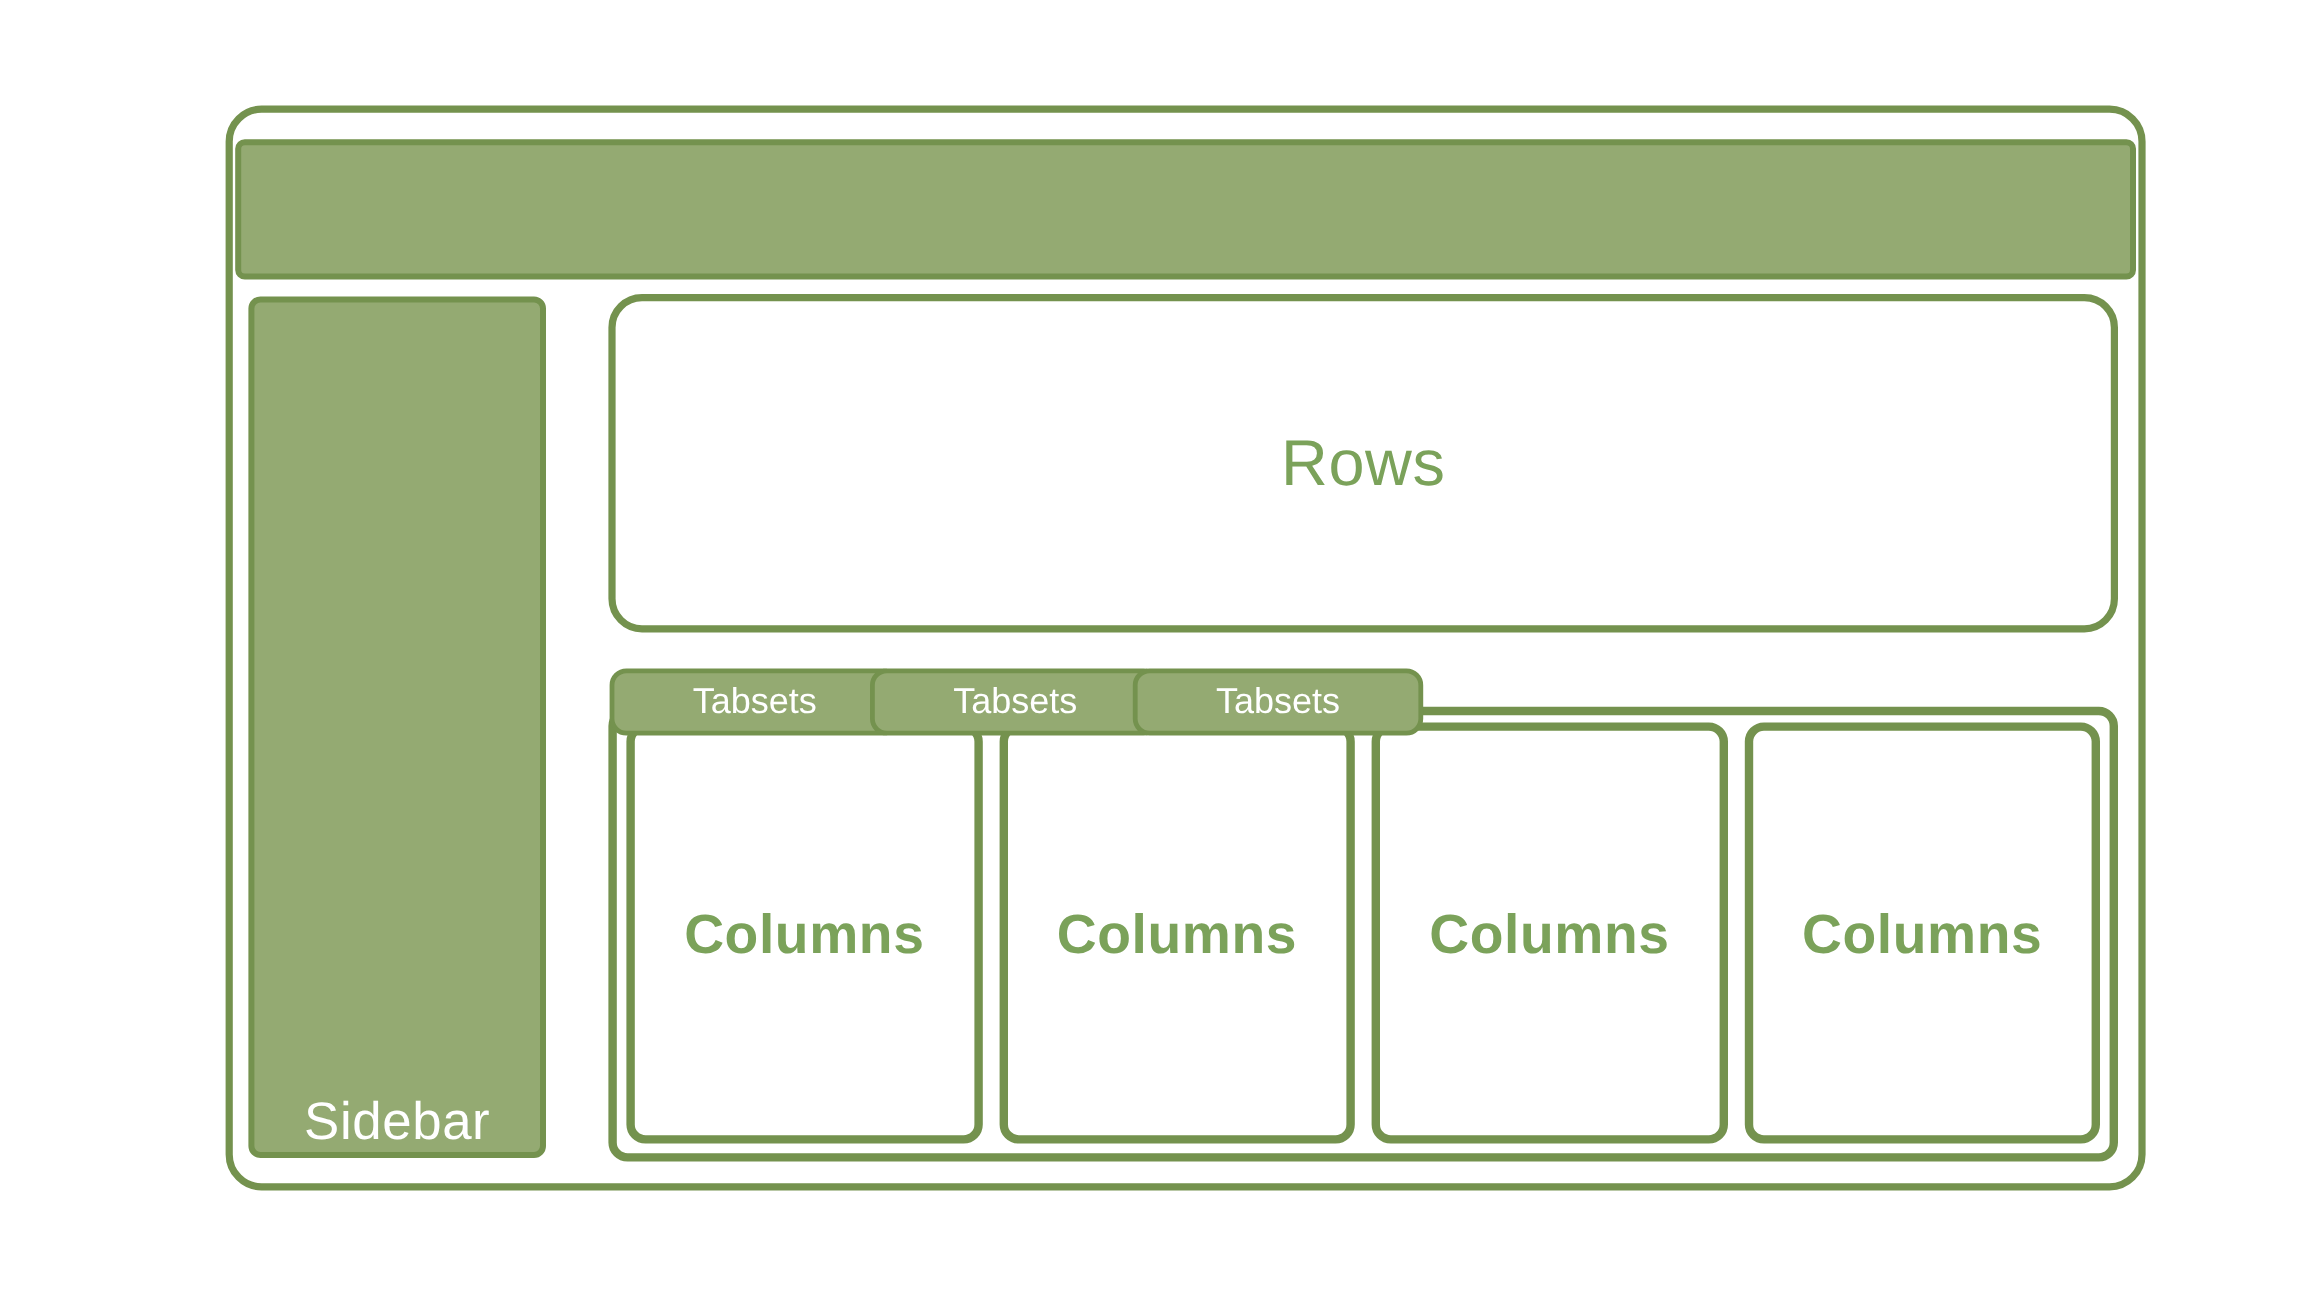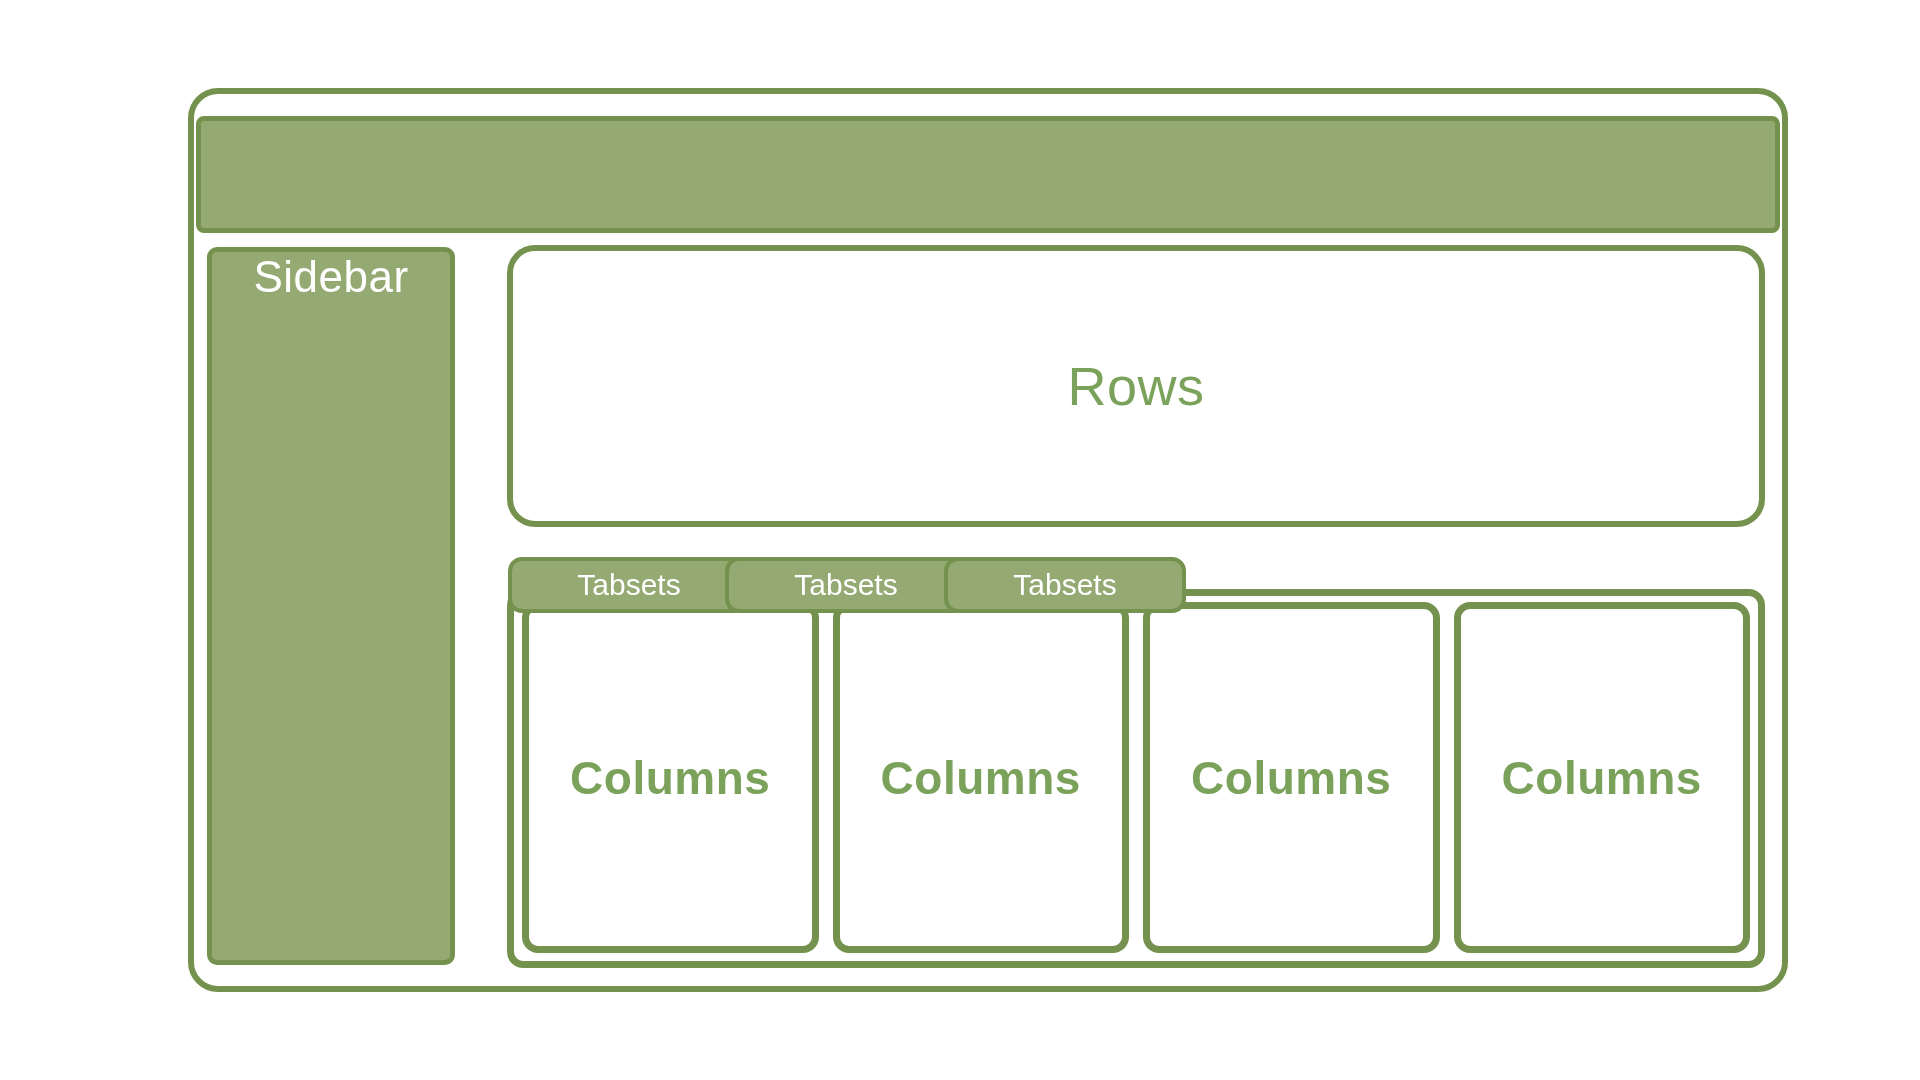--- a/index.html
+++ b/index.html
@@ -25,21 +25,21 @@
   .header-bar{
     position:absolute;left:2px;top:22px;width:1584px;height:117px;
     background:var(--fill-green);
     border:5px solid var(--border-green);border-radius:8px;
   }
   
   .sidebar{
     position:absolute;left:13px;top:153px;width:248px;height:718px;
     background:var(--fill-green);
     border:5px solid var(--border-green);border-radius:10px;
-    display:flex;align-items:flex-start;justify-content:center;
+    display:flex;align-items:flex-end;justify-content:center;
   }
   .sidebar-label{
     color:var(--text-white);font-size:44px;font-weight:400;letter-spacing:.5px;
   }
   
   .rows-panel{
     position:absolute;left:313px;top:151px;width:1258px;height:282px;
     background:var(--page-bg);
     border:6px solid var(--border-green);border-radius:28px;
     display:flex;align-items:center;justify-content:center;

